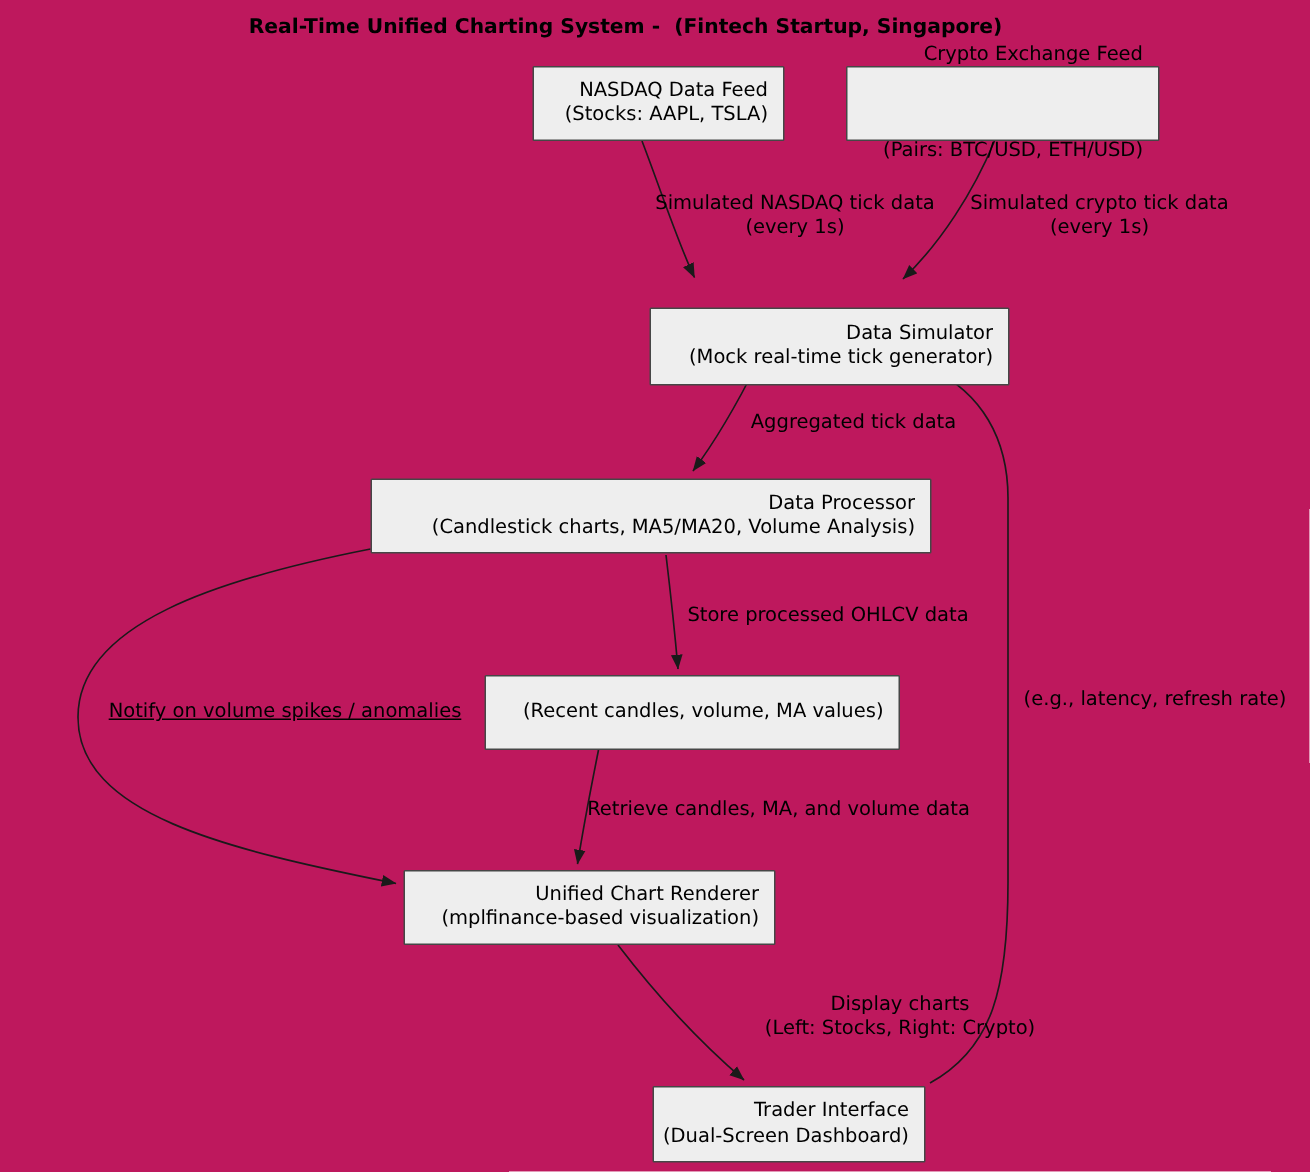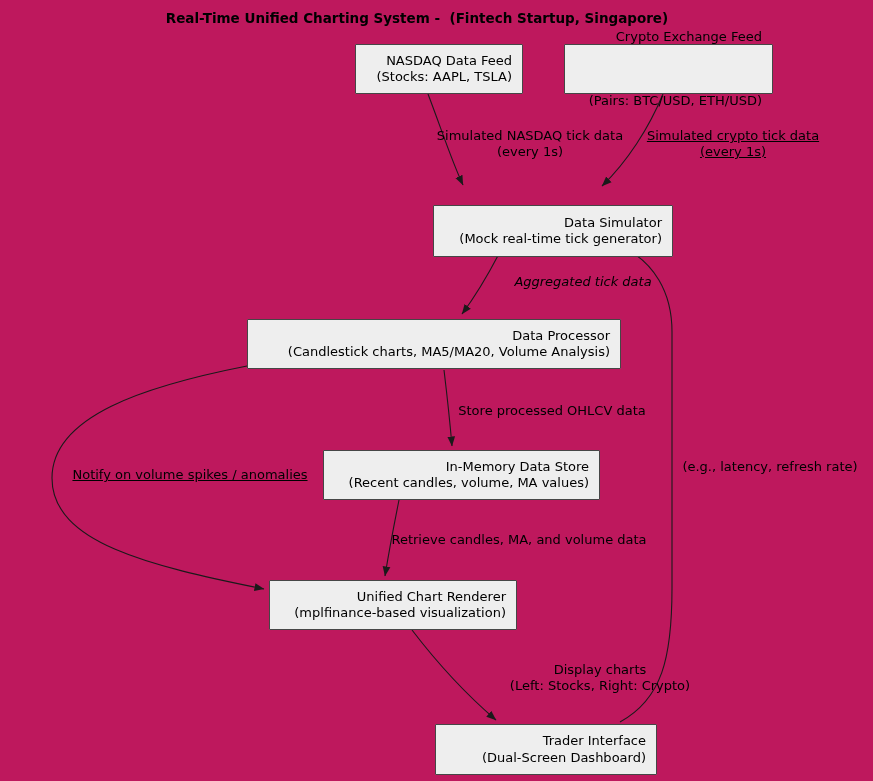--- a/index.html
+++ b/index.html
@@ -38,24 +38,24 @@
     font-size:13px;line-height:16px;
     text-align:center;
     white-space:nowrap;
   }
   .n1{left:355px;top:44px;width:168px;height:50px;}
   .n2{left:564px;top:44px;width:209px;height:50px;gap:48px;}
   .n3{left:433px;top:189px;width:240px;height:52px;margin-top:16px;}
   .n4{left:247px;top:319px;width:374px;height:50px;}
   .n5{left:323px;top:450px;width:277px;height:50px;}
   .n6{left:269px;top:580px;width:248px;height:50px;}
-  .n7{left:435px;top:724px;width:222px;height:51px;}
+  .n7{left:435px;top:724px;width:182px;height:51px;}
   .e1{left:530px;top:128px;}
-  .e2{left:733px;top:128px;text-decoration:underline;}
-  .e3{left:583px;top:274px;font-style:italic;}
+  .e2{left:733px;top:128px;}
+  .e3{left:569px;top:274px;}
   .e4{left:552px;top:403px;}
   .e5{left:519px;top:532px;}
   .e6{left:190px;top:467px;text-decoration:underline;}
   .e7{left:556px;top:662px;margin-left:44px;}
   .e8{left:770px;top:459px;}
   .edge-path{fill:none;stroke:#1a1a1a;stroke-width:1.1px;}
 </style>
 </head>
 <body>
 
@@ -93,21 +93,20 @@
     <span>Data Simulator</span>
     <span>(Mock real-time tick generator)</span>
   </div>
 
   <div class="node n4">
     <span>Data Processor</span>
     <span>(Candlestick charts, MA5/MA20, Volume Analysis)</span>
   </div>
 
   <div class="node n5">
-    <span>In-Memory Data Store</span>
     <span>(Recent candles, volume, MA values)</span>
   </div>
 
   <div class="node n6">
     <span>Unified Chart Renderer</span>
     <span>(mplfinance-based visualization)</span>
   </div>
 
   <div class="node n7">
     <span>Trader Interface</span>

